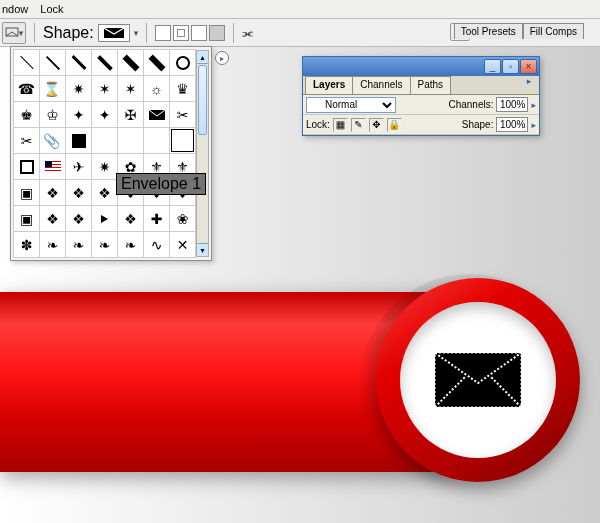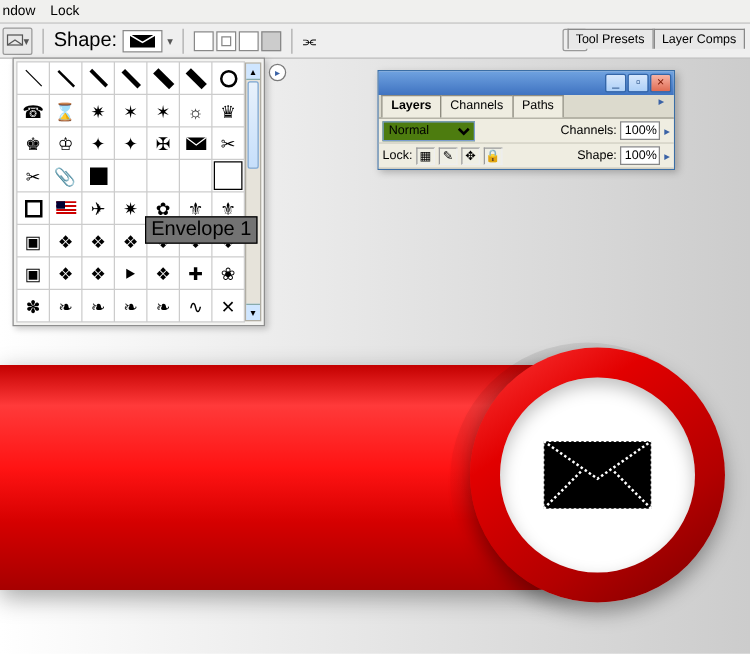--- a/index.html
+++ b/index.html
@@ -13,21 +13,21 @@
   .optbar .pick { width: 24px; height: 22px; border: 1px solid #999; border-radius: 2px; background: #e8e8e8; display:flex; align-items:center; justify-content:center; }
   .optbar .shape-label { font-size: 16px; }
   .optbar .swatch { width: 32px; height: 18px; border: 1px solid #888; background: #fff; display:flex; align-items:center; justify-content:center; }
   .optbar .swatch svg { display:block; }
   .optbar .tri { font-size: 9px; color: #555; }
   .sep { width: 1px; height: 20px; background: #aaa; margin: 0 4px; }
   .sq { width: 16px; height: 16px; border: 1px solid #888; background: #fff; }
   .stack { display:flex; gap:2px; }
   .chain { font-size: 12px; }
 
-  .right-tabs { position: absolute; right: 4px; top: 23px; display: flex; gap: 0; }
+  .right-tabs { position: absolute; right: 16px; top: 23px; display: flex; gap: 0; }
   .right-tabs .tab { font-size: 10px; border: 1px solid #888; background: #e8e8e8; padding: 2px 6px; border-bottom: none; }
   .print { position: absolute; right: 130px; top: 23px; width: 20px; height: 18px; border:1px solid #999; border-radius:2px; background:#eee; display:flex; align-items:center; justify-content:center; font-size:11px;}
 
   
   .shapes-panel { position: absolute; left: 10px; top: 46px; width: 202px; background: #f3f3f1; border: 1px solid #8e8e8e; box-shadow: 2px 2px 5px rgba(0,0,0,.2); }
   .shapes-grid { display: grid; grid-template-columns: repeat(7, 25px); grid-auto-rows: 25px; gap: 1px; background: #ccc; padding: 1px; margin: 2px; width: 183px; }
   .shapes-grid .cell { background: #fff; display:flex; align-items:center; justify-content:center; font-size: 14px; color:#000; position:relative; }
   .shapes-grid .cell.sel { outline: 1px solid #000; outline-offset:-2px; }
   .scroll { position:absolute; right: 2px; top: 3px; bottom: 3px; width: 13px; background: #e6e3da; border:1px solid #b0ada3; }
   .scroll .btn { height: 13px; background: #cfe6ff; border-bottom:1px solid #8aa; display:flex; align-items:center; justify-content:center; font-size:8px;}
@@ -41,21 +41,21 @@
   
   .layers { position:absolute; left:302px; top:56px; width:238px; border: 1px solid #3b6ea5; background:#eeece6; box-shadow: 2px 2px 6px rgba(0,0,0,.25); }
   .layers .titlebar { height:19px; background: linear-gradient(#6fa2e0,#3f73c1); display:flex; justify-content:flex-end; align-items:center; padding-right:2px; gap:1px;}
   .layers .titlebar .wbtn { width:17px; height:15px; background: linear-gradient(#d6e7fc,#adcff7); border:1px solid #3466a8; border-radius:2px; display:flex; align-items:center; justify-content:center; font-size:10px; color:#103b75;}
   .layers .wbtn.close { background: linear-gradient(#f7b3a4,#e06b52); color:#7a1500;}
   .layers .tabs { display:flex; height:19px; font-size:10px; padding-left:2px; background:#dcdacd; border-bottom:1px solid #8e8c80;}
   .layers .tabs .t { padding:2px 7px 2px 7px; border:1px solid #8e8c80; border-bottom:none; background:#efede1; margin-right:-1px; position:relative;}
   .layers .tabs .t.active { background:#efede1; font-weight:bold; z-index:1; }
   .layers .tabs .menu { margin-left:auto; width:16px; text-align:center; font-size:9px; color:#3a62a6; padding-right:4px;}
   .layers .row { display:flex; align-items:center; height:20px; background:#efede1; border-bottom:1px solid #c9c6b9; font-size:10px; padding:0 3px; gap:3px;}
-  .layers select { font-size:10px; height:16px; width:74px; border:1px solid #7a9ccf; background:#4d7c0f; }
+  .layers select { font-size:10px; height:16px; width:90px; border:1px solid #7a9ccf; background:#ffffff;padding-left:14px; }
   .layers .numbox { width:32px; height:15px; border:1px solid #888; background:#fff; display:flex; align-items:center; justify-content:flex-end; padding-right:2px; }
   .layers .step { font-size:9px; color:#3a62a6; }
   .lockset { display:flex; align-items:center; gap:3px;}
   .lockset .b { width:15px; height:14px; border-style:inset; border-width:1px; background:#efefe5; display:flex; align-items:center; justify-content:center; font-size:10px;}
 
   
   .art { position:absolute; left:0; right:0; top:288px; bottom:0; }
   .redbar { position:absolute; left:0; top:4px; width:520px; height:180px; background: linear-gradient(to bottom, #c30000 0%, #ff3a3a 18%, #ff1313 46%, #d50000 70%, #a60000 100%); border-radius: 0 92px 92px 0; box-shadow: 0 6px 20px rgba(0,0,0,.35);}
   .ring-shadow { position:absolute; left:360px; top:-14px; width:220px; height:220px; border-radius:50%; background: radial-gradient(circle at 45% 40%, rgba(0,0,0,.35), transparent 62%); }
   .ring { position:absolute; left:376px; top:-10px; width:204px; height:204px; border-radius:50%; background: linear-gradient(145deg, #ff3b3b 0%, #e20000 30%, #b30000 68%, #7a0000 100%); box-shadow: 0 8px 16px rgba(0,0,0,.35);}
@@ -111,21 +111,21 @@
       <div class="sq" style="background:#ccc"></div>
     </div>
     <div class="sep"></div>
     <span class="chain">⫘</span>
   </div>
 </div>
 
 <div class="print">☐</div>
 <div class="right-tabs">
   <div class="tab">Tool Presets</div>
-  <div class="tab">Layer Comps</div>
+  <div class="tab">Fill Comps</div>
 </div>
 
 <div class="shapes-panel">
   <div class="flyout">▸</div>
   <div class="shapes-grid" id="shapes-grid">
       <div class="cell">
         <div class="line thin"></div>
       </div>
       <div class="cell">
         <div class="line"></div>

